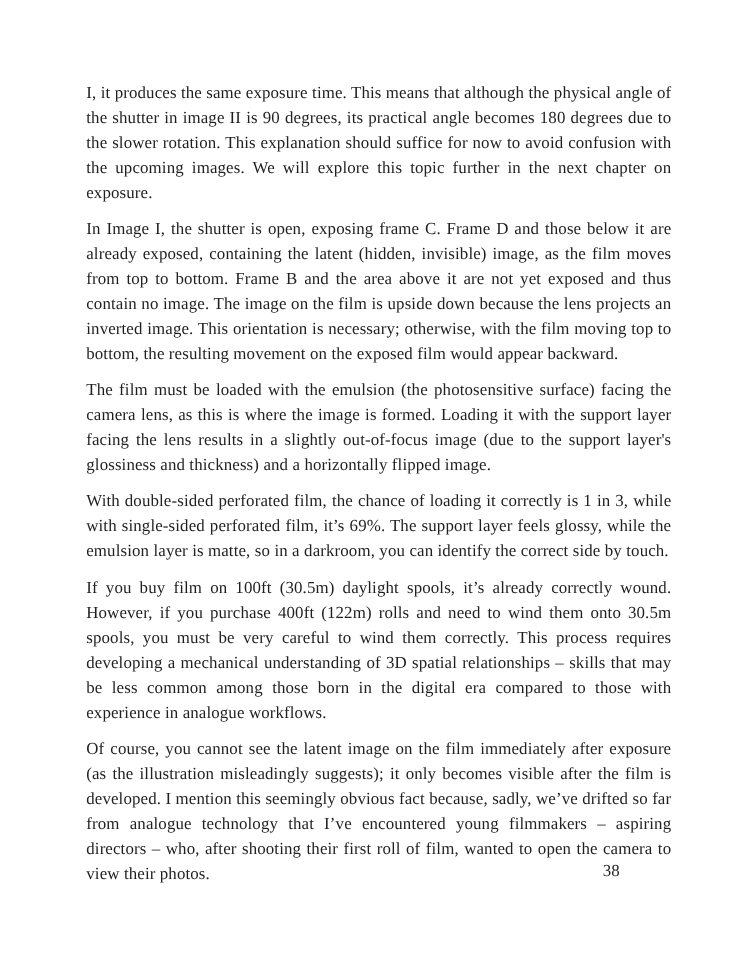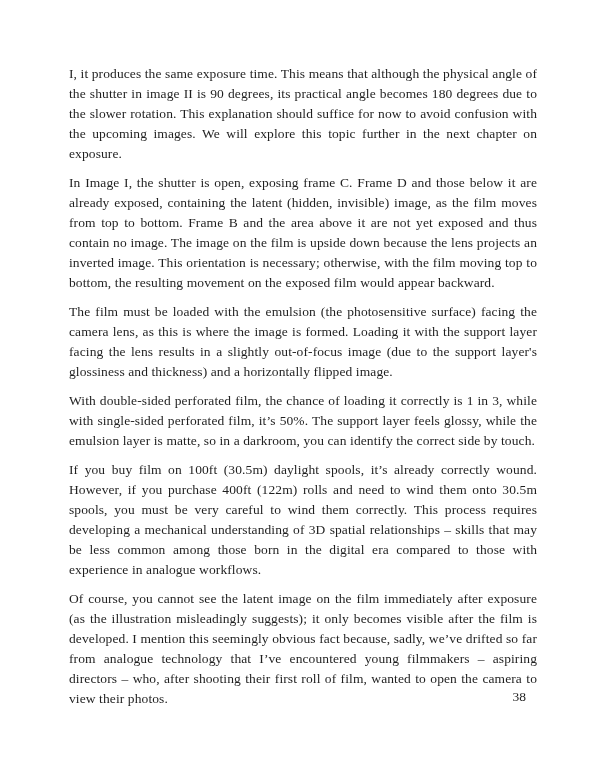--- a/index.html
+++ b/index.html
@@ -31,32 +31,32 @@
     letter-spacing: 0.1px;
   }
   .text-block p:last-child {
     margin-bottom: 0;
   }
   .page-number {
     position: absolute;
     top: 687px;
     left: 452px;
     width: 74px;
-    text-align: right;
+    text-align: center;
     font-size: 13.5px;
     line-height: 20px;
     color: #1f1f1f;
   }
 </style>
 </head>
 <body>
 
 <div class="page">
   <div class="text-block">
     <p>I, it produces the same exposure time. This means that although the physical angle of the shutter in image II is 90 degrees, its practical angle becomes 180 degrees due to the slower rotation. This explanation should suffice for now to avoid confusion with the upcoming images. We will explore this topic further in the next chapter on exposure.</p>
     <p>In Image I, the shutter is open, exposing frame C. Frame D and those below it are already exposed, containing the latent (hidden, invisible) image, as the film moves from top to bottom. Frame B and the area above it are not yet exposed and thus contain no image. The image on the film is upside down because the lens projects an inverted image. This orientation is necessary; otherwise, with the film moving top to bottom, the resulting movement on the exposed film would appear backward.</p>
     <p>The film must be loaded with the emulsion (the photosensitive surface) facing the camera lens, as this is where the image is formed. Loading it with the support layer facing the lens results in a slightly out-of-focus image (due to the support layer's glossiness and thickness) and a horizontally flipped image.</p>
-    <p>With double-sided perforated film, the chance of loading it correctly is 1 in 3, while with single-sided perforated film, it’s 50%. The support layer feels glossy, while the emulsion layer is matte, so in a darkroom, you can identify the correct side by touch.</p>
+    <p>With double-sided perforated film, the chance of loading it correctly is 1 in 3, while with single-sided perforated film, it’s 69%. The support layer feels glossy, while the emulsion layer is matte, so in a darkroom, you can identify the correct side by touch.</p>
     <p>If you buy film on 100ft (30.5m) daylight spools, it’s already correctly wound. However, if you purchase 400ft (122m) rolls and need to wind them onto 30.5m spools, you must be very careful to wind them correctly. This process requires developing a mechanical understanding of 3D spatial relationships – skills that may be less common among those born in the digital era compared to those with experience in analogue workflows.</p>
     <p>Of course, you cannot see the latent image on the film immediately after exposure (as the illustration misleadingly suggests); it only becomes visible after the film is developed. I mention this seemingly obvious fact because, sadly, we’ve drifted so far from analogue technology that I’ve encountered young filmmakers – aspiring directors – who, after shooting their first roll of film, wanted to open the camera to view their photos.</p>
   </div>
   <div class="page-number">38</div>
 </div>
 
 </body></html>

